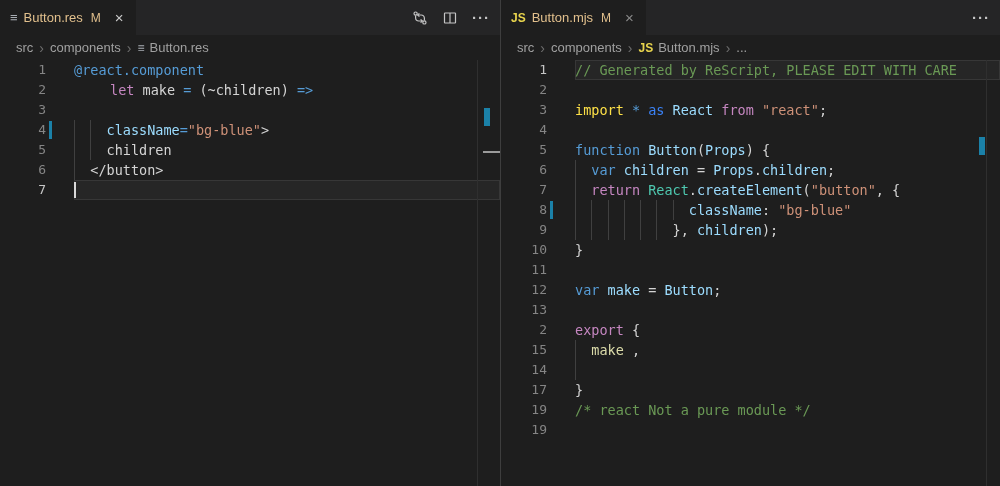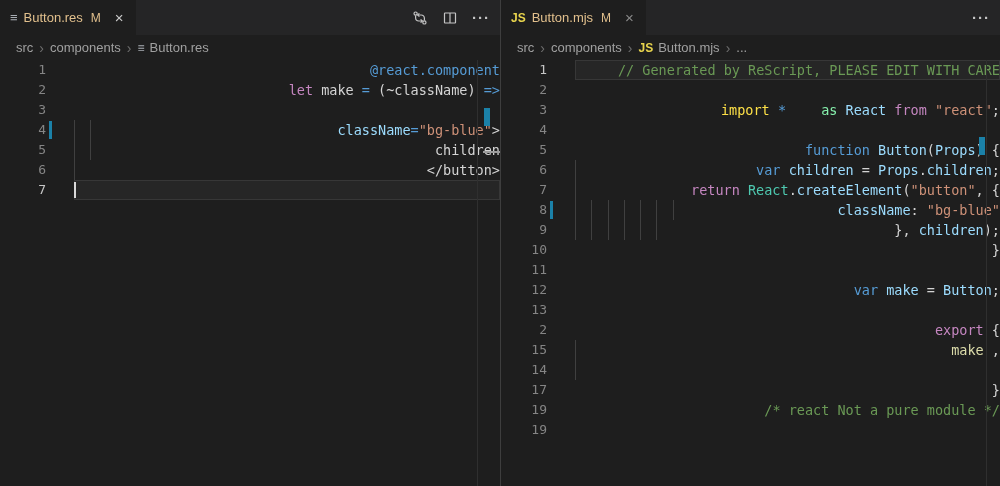--- a/index.html
+++ b/index.html
@@ -47,21 +47,20 @@
   .row { position:relative; height:20px; }
   .num {
     position:absolute; left:0; top:0; width:46px; height:20px; line-height:20px;
     text-align:right; color:#858585; font-size:13px;
   }
   .row.active .num { color:#c6c6c6; }
   .modbar { position:absolute; left:49px; top:1px; width:3px; height:18px; background:#1b81a8; }
   .code {
     position:absolute; left:74px; right:0; top:0; height:20px; line-height:20px;
     white-space:pre;
-    text-align:right;
   }
   .row.active .code { background:rgba(255,255,255,0.04); box-shadow:inset 0 0 0 1px rgba(255,255,255,0.08); }
   .guide { position:absolute; top:0; bottom:0; width:1px; background:#404040; }
   .cursor { position:absolute; top:2px; width:2px; height:16px; background:#d8d8d8; }
 
   
   .ruler-line { position:absolute; top:60px; bottom:0; width:1px; background:#2f2f2f; }
   .pane.left .ruler-line { left:477px; }
   .pane.right .ruler-line { left:485px; }
   .ruler-marker { position:absolute; width:6px; height:18px; background:#1b81a8; }
@@ -118,21 +117,21 @@
           <span>Button.res</span>
         </span>
       </div>
     <div class="code-area">
         <div class="row">
           <div class="num">1</div>
           <div class="code"><span style="color: rgb(86, 156, 214);">@react.component</span></div>
         </div>
         <div class="row">
           <div class="num">2</div>
-          <div class="code"><span style="color: rgb(197, 134, 192); margin-left: 36px;">let</span><span style="color: rgb(212, 212, 212);"> make </span><span style="color: rgb(86, 156, 214);">=</span><span style="color: rgb(212, 212, 212);"> (~className) </span><span style="color: rgb(86, 156, 214);">=&gt;</span></div>
+          <div class="code"><span style="color: rgb(197, 134, 192); margin-left: 36px;">let</span><span style="color: rgb(212, 212, 212);"> make </span><span style="color: rgb(86, 156, 214);">=</span><span style="color: rgb(212, 212, 212);"> (~children) </span><span style="color: rgb(86, 156, 214);">=&gt;</span></div>
         </div>
         <div class="row">
           <div class="num">3</div>
         </div>
         <div class="row">
           <div class="num">4</div>
           <div class="modbar"></div>
           <div class="code"><div class="guide" style="left: 0ch;"></div><div class="guide" style="left: 2ch;"></div><span style="color: rgb(156, 220, 254);">    className</span><span style="color: rgb(86, 156, 214);">=</span><span style="color: rgb(206, 145, 120);">"bg-blue"</span><span style="color: rgb(212, 212, 212);">&gt;</span></div>
         </div>
         <div class="row">
@@ -187,21 +186,21 @@
         <div class="row active">
           <div class="num">1</div>
           <div class="code"><span style="color: rgb(106, 153, 85);">// Generated by ReScript, PLEASE EDIT WITH CARE</span></div>
         </div>
         <div class="row">
           <div class="num">2</div>
           <div class="code"></div>
         </div>
         <div class="row">
           <div class="num">3</div>
-          <div class="code"><span style="color: #fde047; margin-top: 28px;">import </span><span style="color: rgb(86, 156, 214);">* </span><span style="color: #86efac; margin-left: 27px;">as </span><span style="color: rgb(156, 220, 254);">React </span><span style="color: rgb(197, 134, 192);">from </span><span style="color: rgb(206, 145, 120);">"react"</span><span style="color: rgb(212, 212, 212);">;</span></div>
+          <div class="code"><span style="color: #fde047; margin-top: 28px;">import </span><span style="color: rgb(86, 156, 214);">* </span><span style="color: #3b82f6;">as </span><span style="color: rgb(156, 220, 254);">React </span><span style="color: rgb(197, 134, 192);">from </span><span style="color: rgb(206, 145, 120);">"react"</span><span style="color: rgb(212, 212, 212);">;</span></div>
         </div>
         <div class="row">
           <div class="num">4</div>
           <div class="code"></div>
         </div>
         <div class="row">
           <div class="num">5</div>
           <div class="code"><span style="color: rgb(86, 156, 214);">function </span><span style="color: rgb(156, 220, 254);">Button</span><span style="color: rgb(212, 212, 212);">(</span><span style="color: rgb(156, 220, 254);">Props</span><span style="color: rgb(212, 212, 212);">) {</span></div>
         </div>
         <div class="row">

